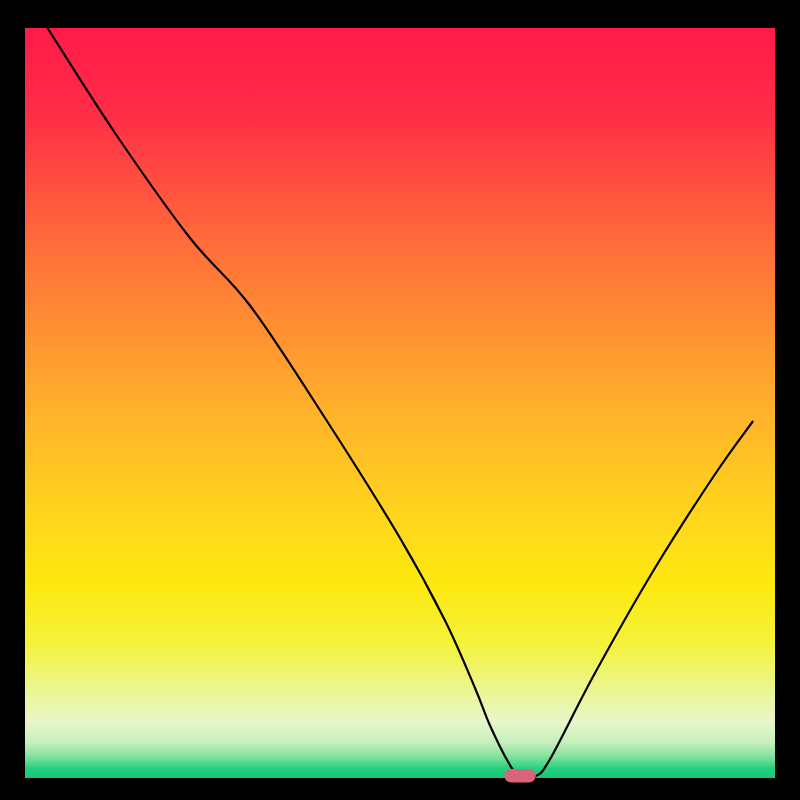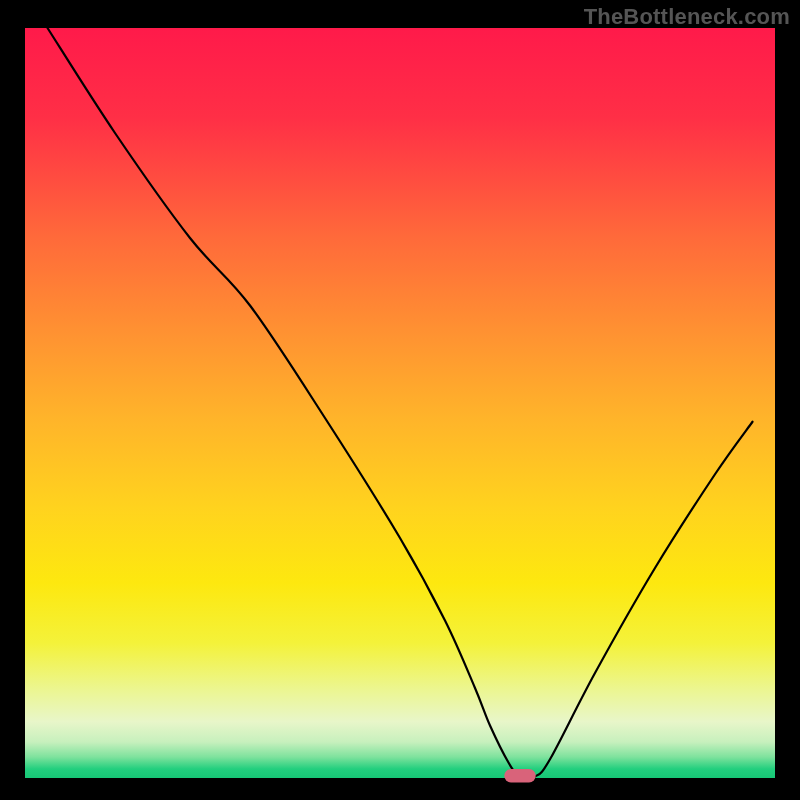--- a/index.html
+++ b/index.html
@@ -29,21 +29,20 @@
   svg {
     position: absolute;
     top: 0;
     left: 0;
   }
 </style>
 </head>
 <body>
 
 <div class="chart-container">
-  <div class="watermark">TheBottleneck.com</div>
   <svg id="chart-svg" width="800" height="800" viewBox="0 0 800 800">
       <defs>
         <linearGradient id="bg-grad" x1="0" y1="0" x2="0" y2="1">
           <stop offset="0%" stop-color="#ff1a4a"></stop>
           <stop offset="12%" stop-color="#ff2f46"></stop>
           <stop offset="28.000000000000004%" stop-color="#ff6a3a"></stop>
           <stop offset="40%" stop-color="#ff9032"></stop>
           <stop offset="52%" stop-color="#ffb42a"></stop>
           <stop offset="64%" stop-color="#ffd31e"></stop>
           <stop offset="74%" stop-color="#fde80f"></stop>

